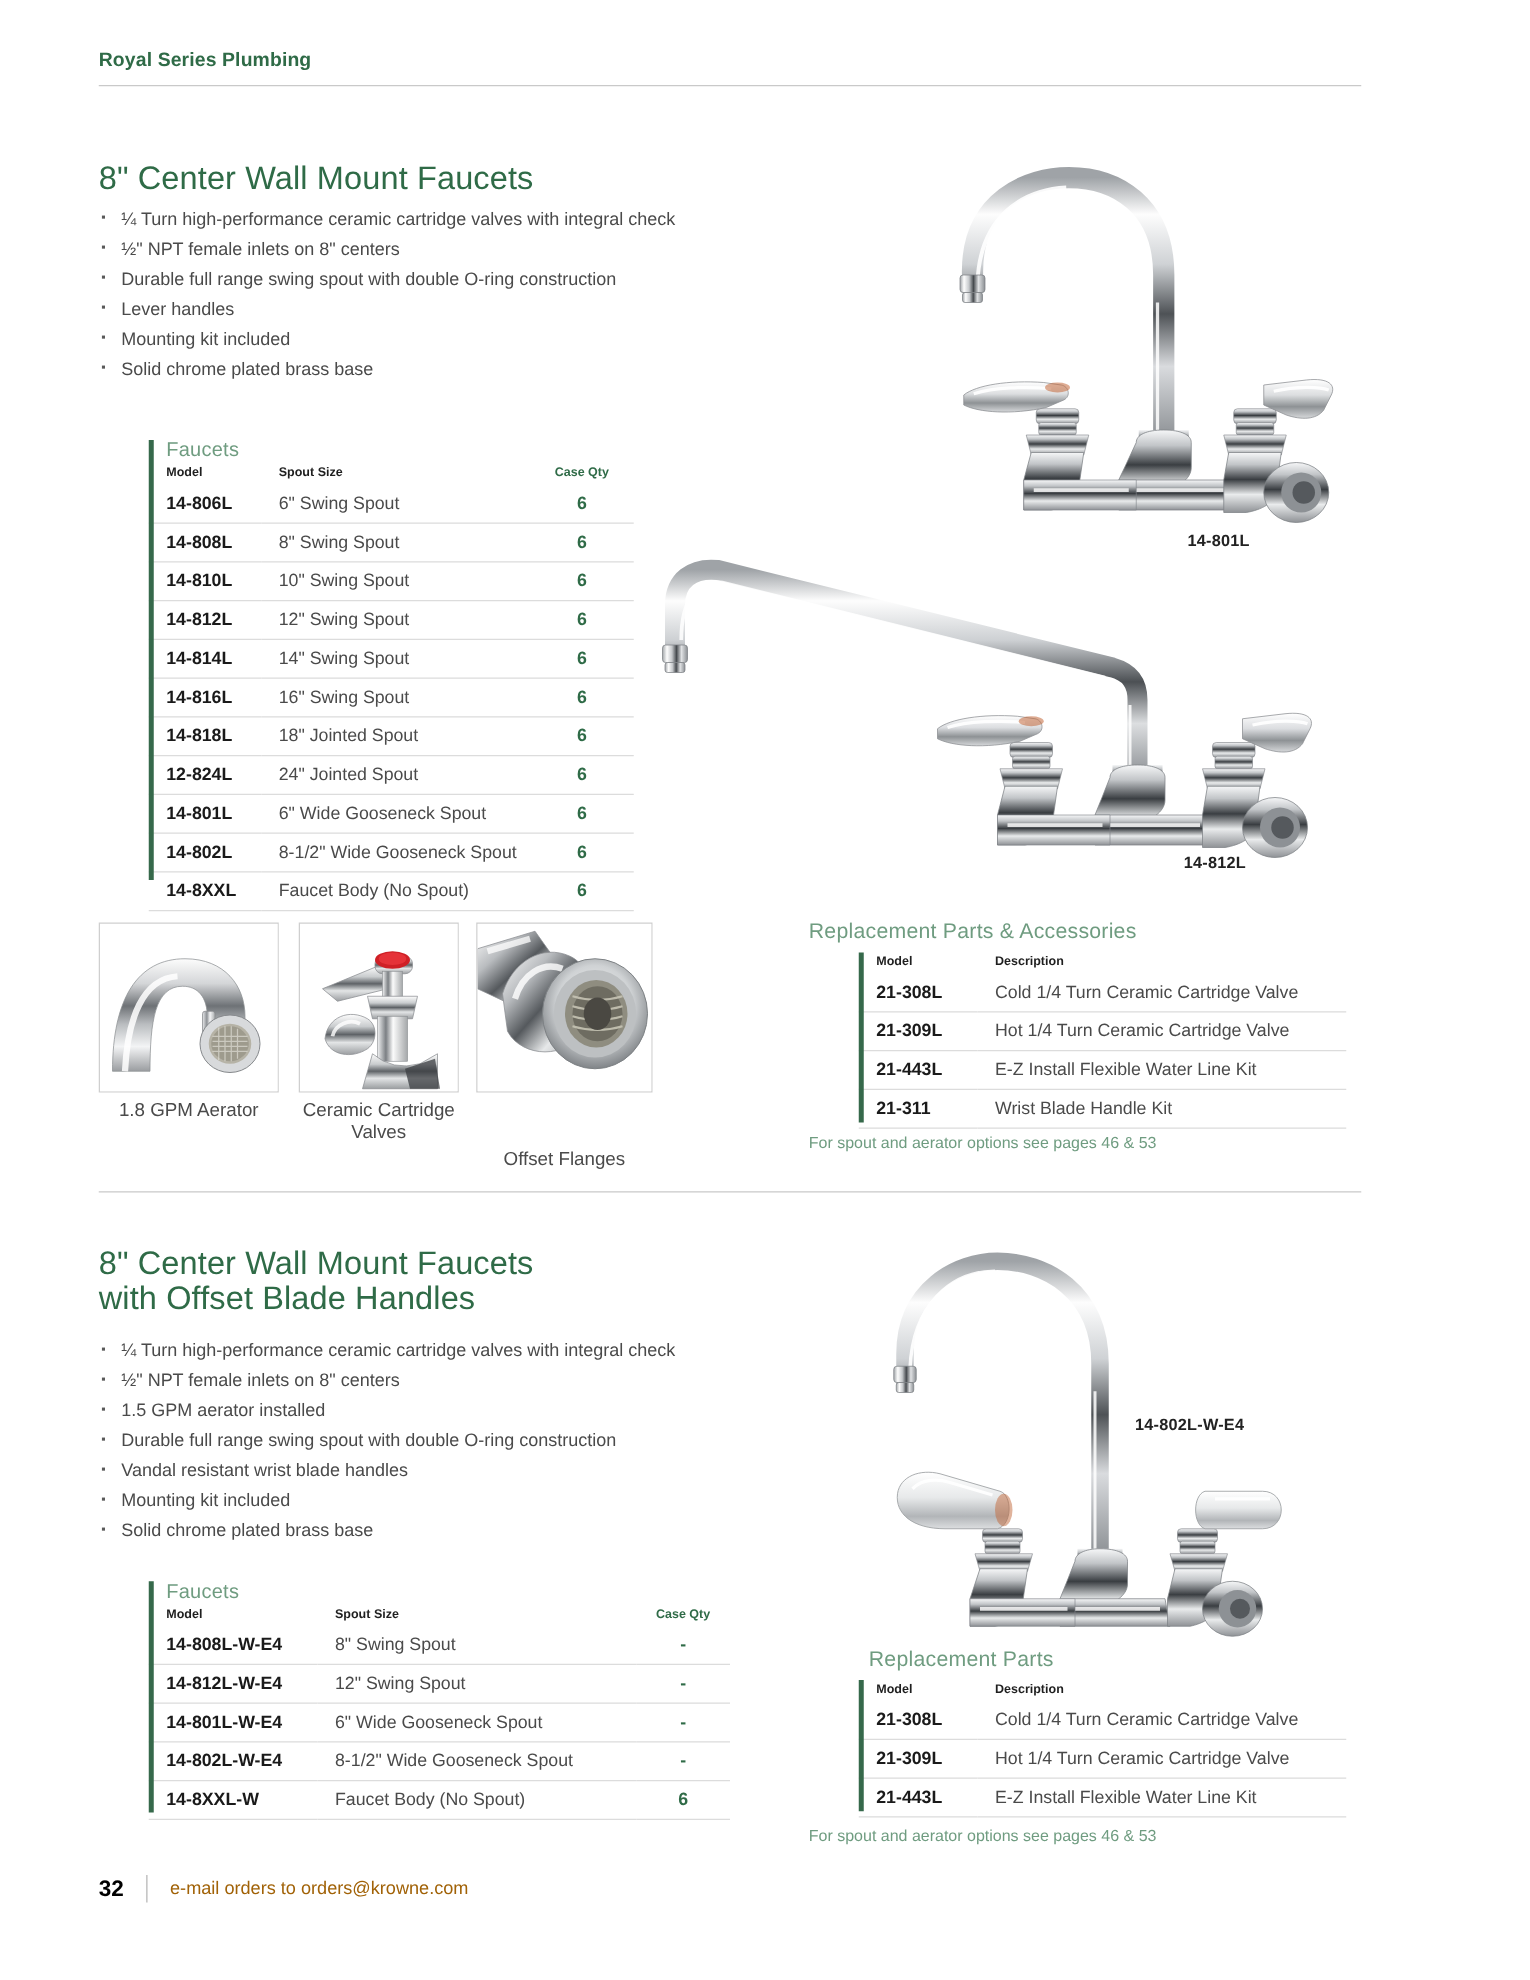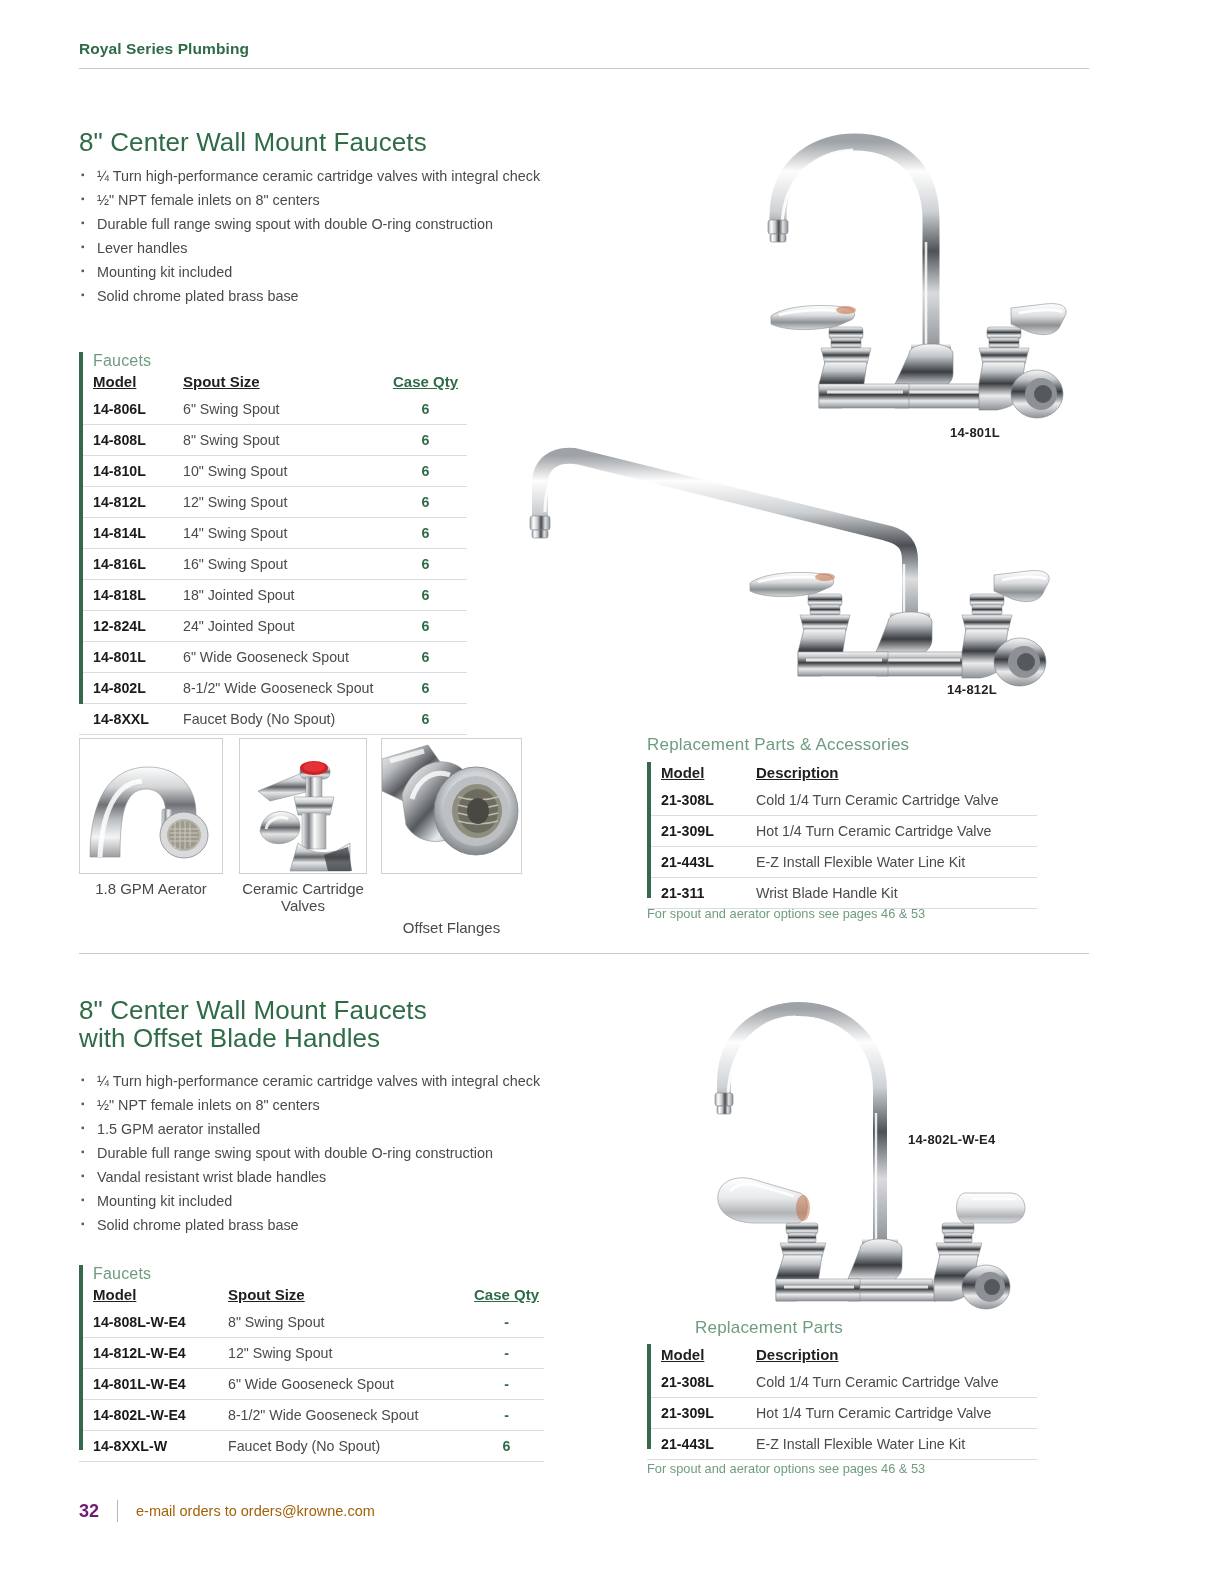--- a/index.html
+++ b/index.html
@@ -50,48 +50,47 @@
   }
   ul.features li::before {
     content: "\25AA";
     position: absolute;
     left: 2px; top: -1px;
     font-size: 10px;
     color: #5a5a5a;
   }
 
   
-  .tbl-wrap { position: absolute; }
+  .tbl-wrap { position: absolute; margin-left: 40px; }
   .tbl-bar {
     position: absolute;
     left: 0; top: 0;
     width: 4px;
     background: #36694b;
   }
   .tbl-label {
     color: #6f9c80;
     font-size: 16px;
     padding-left: 14px;
     margin-bottom: 1px;
     letter-spacing: .2px;
   }
   table.spec {
     border-collapse: collapse;
     width: 100%;
     table-layout: fixed;
     margin-left: 0;
   }
   table.spec th {
-    font-size: 15px;
+    font-size: 10px;
     font-weight: bold;
     color: #1f1f1f;
     text-align: left;
     padding: 2px 0 4px 14px;
     border: none;
-    text-decoration: underline;
   }
   table.spec th.qty { text-align: center; color: #2f6b47; padding-left: 0; }
   table.spec td {
     font-size: 14.2px;
     color: #4a4a4a;
     padding: 7px 0 7px 14px;
     border-bottom: 1px solid #dcdcdc;
     vertical-align: middle;
   }
   table.spec tr:last-child td { border-bottom: 1px solid #dcdcdc; }
@@ -144,21 +143,21 @@
   
   .mid-rule {
     position: absolute;
     left: 79px; top: 953px;
     width: 1010px;
     border-top: 1px solid #c9c9c9;
   }
 
   
   .footer { position: absolute; left: 79px; top: 1500px; display: flex; align-items: center; }
-  .footer .pg { font-size: 18px; font-weight: bold; color: #701a75; }
+  .footer .pg { font-size: 18px; font-weight: bold; color: #000000; }
   .footer .divider { width: 1px; height: 22px; background: #b5b5b5; margin: 0 18px; }
   .footer .mail { font-size: 14.5px; color: #a16207; }
 
   
   .art { position: absolute; }
 </style>
 </head>
 <body>
 
 <div class="run-header">

